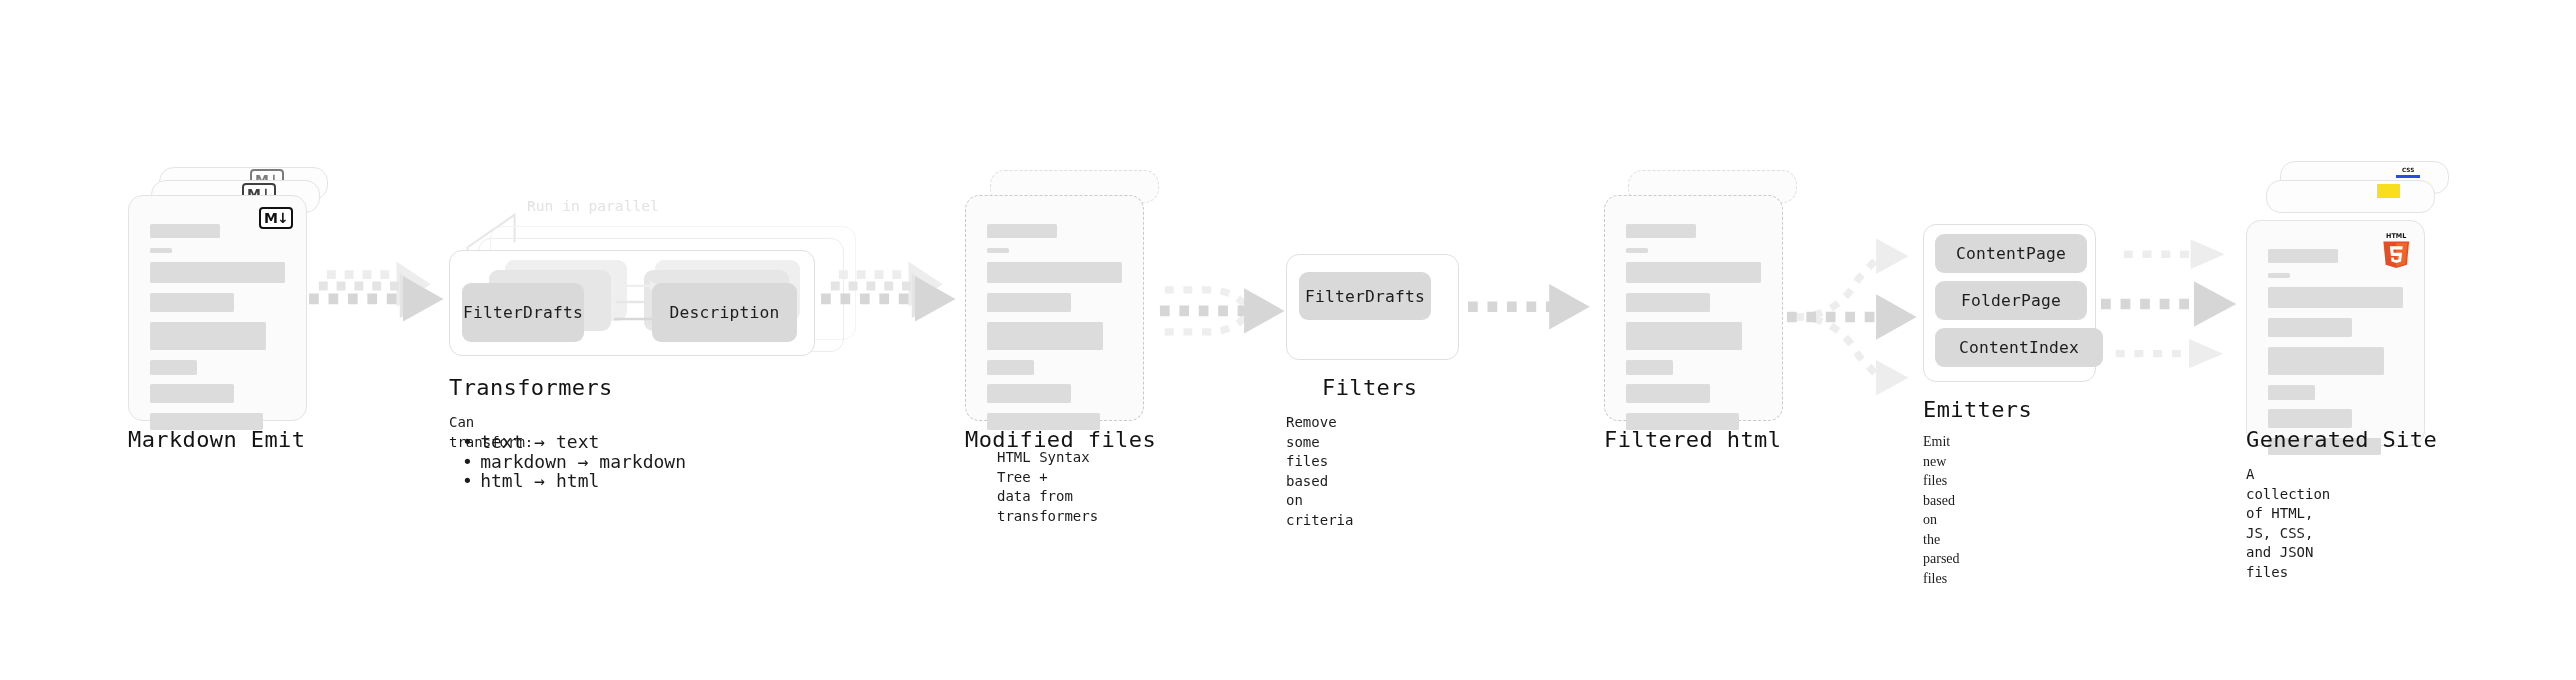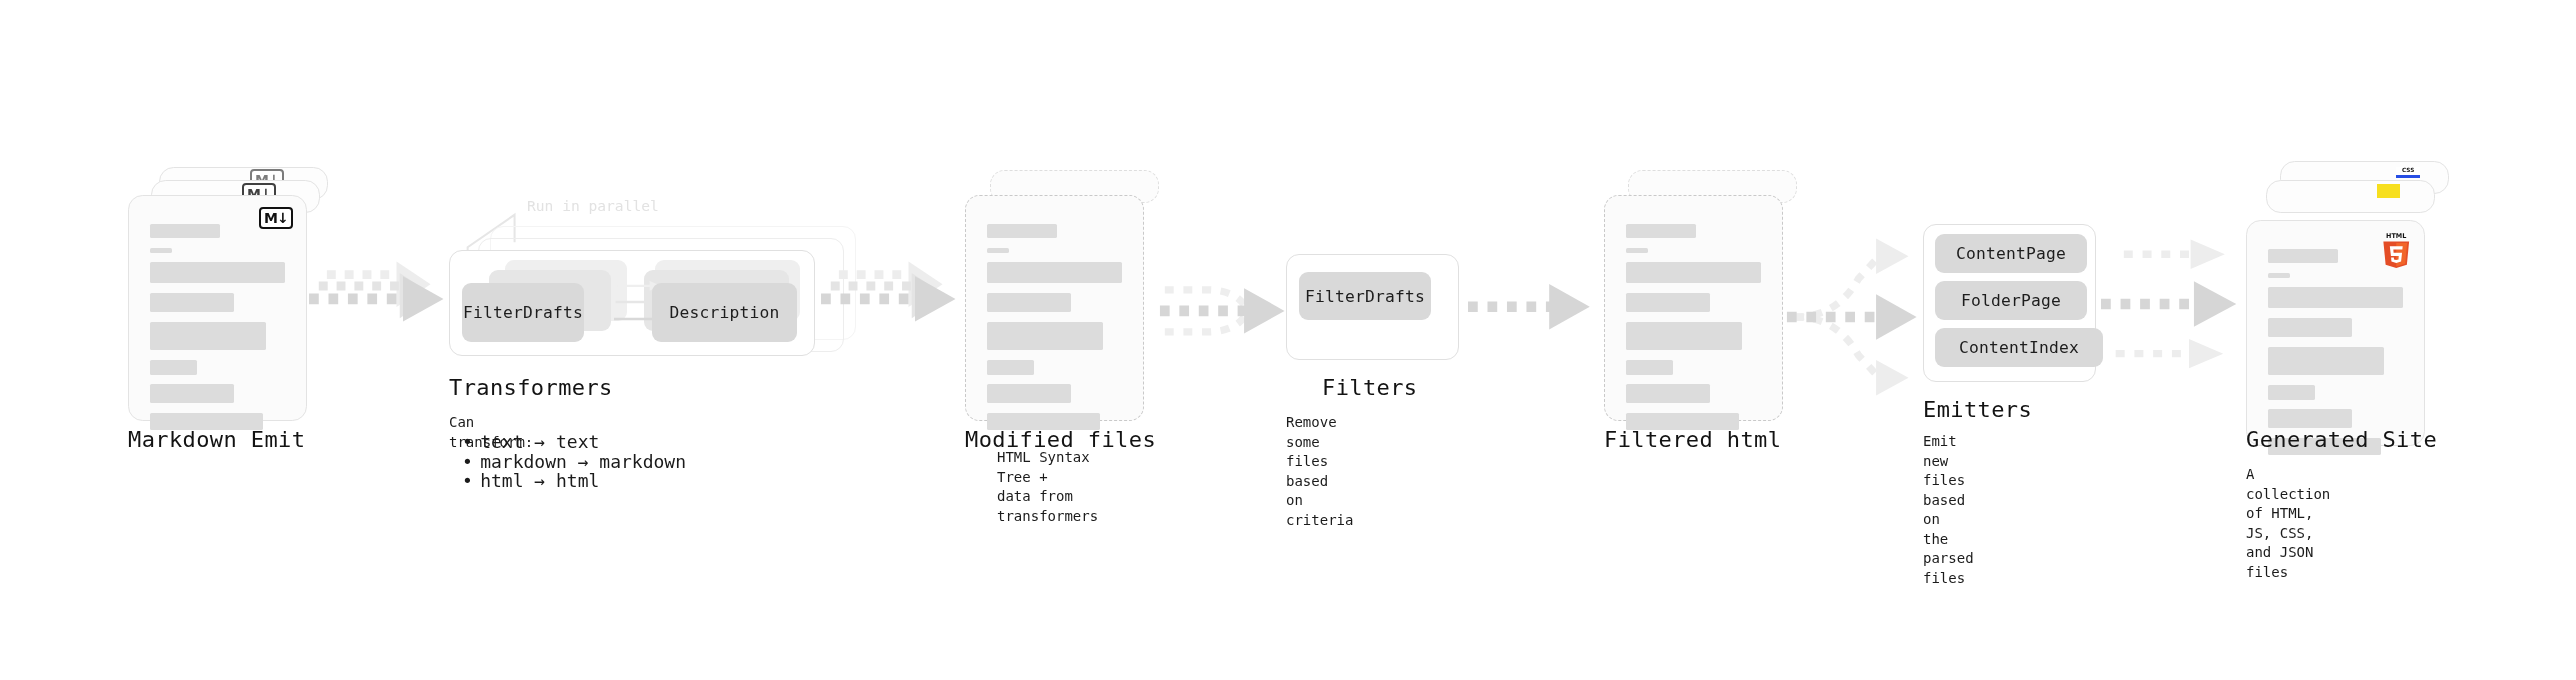--- a/index.html
+++ b/index.html
@@ -280,21 +280,21 @@
     </g>
     <polygon points="118,67 168,95 118,123" fill="#d6d6d6"></polygon>
   </svg>
 
   <div class="node">
     <div class="gbox" style="left:1923px; top:224px; width:173px; height:158px;"></div>
     <div class="pill" style="left:1935px; top:234px; width:152px; height:39px;">ContentPage</div>
     <div class="pill" style="left:1935px; top:281px; width:152px; height:39px;">FolderPage</div>
     <div class="pill" style="left:1935px; top:328px; width:168px; height:39px;">ContentIndex</div>
     <div class="title" style="left:1923px; top:397px;">Emitters</div>
-    <div class="sub" style="left:1923px; top:432px;">Emit new files based on
+    <div class="sub" style="left:1923px; top:432px;font-family:Liberation Serif, serif;">Emit new files based on
 the parsed files</div>
   </div>
 
   <svg style="left:2101px; top:229px;" width="163" height="163" viewBox="0 0 200 200">
     <g stroke="#ededed" stroke-width="9" stroke-dasharray="11 12" fill="none">
       <line x1="28" y1="31" x2="114" y2="31"></line>
     </g>
     <polygon points="110,13 152,31 110,49" fill="#ededed"></polygon>
     <g stroke="#ededed" stroke-width="9" stroke-dasharray="11 12" fill="none">
       <line x1="18" y1="153" x2="112" y2="153"></line>

